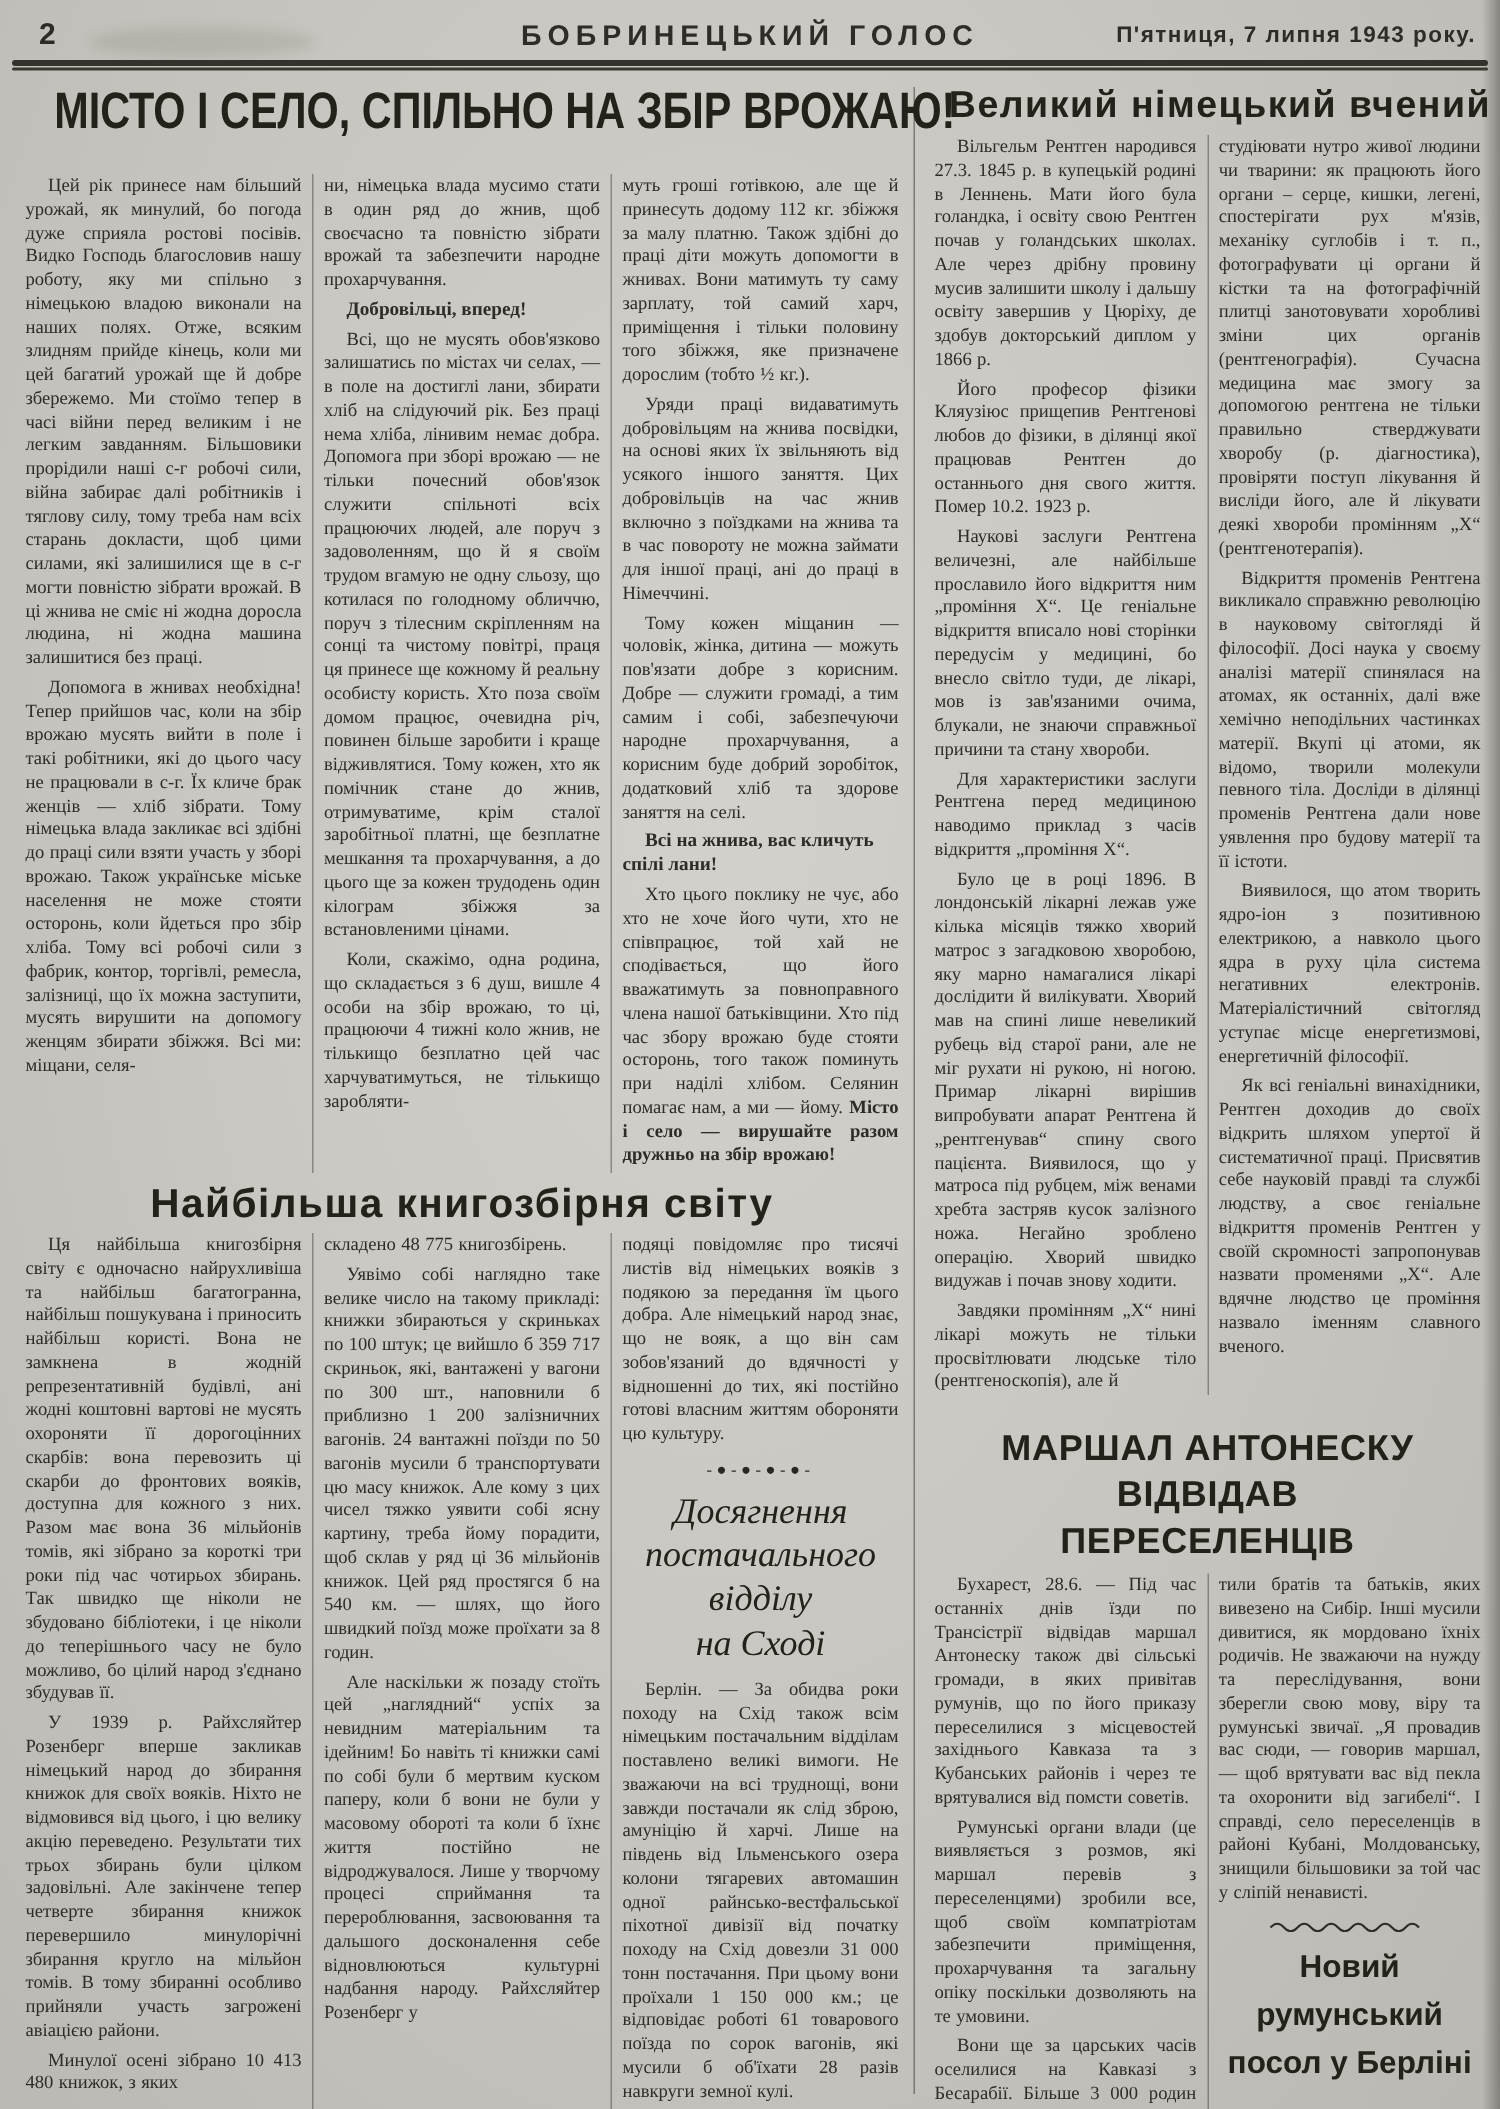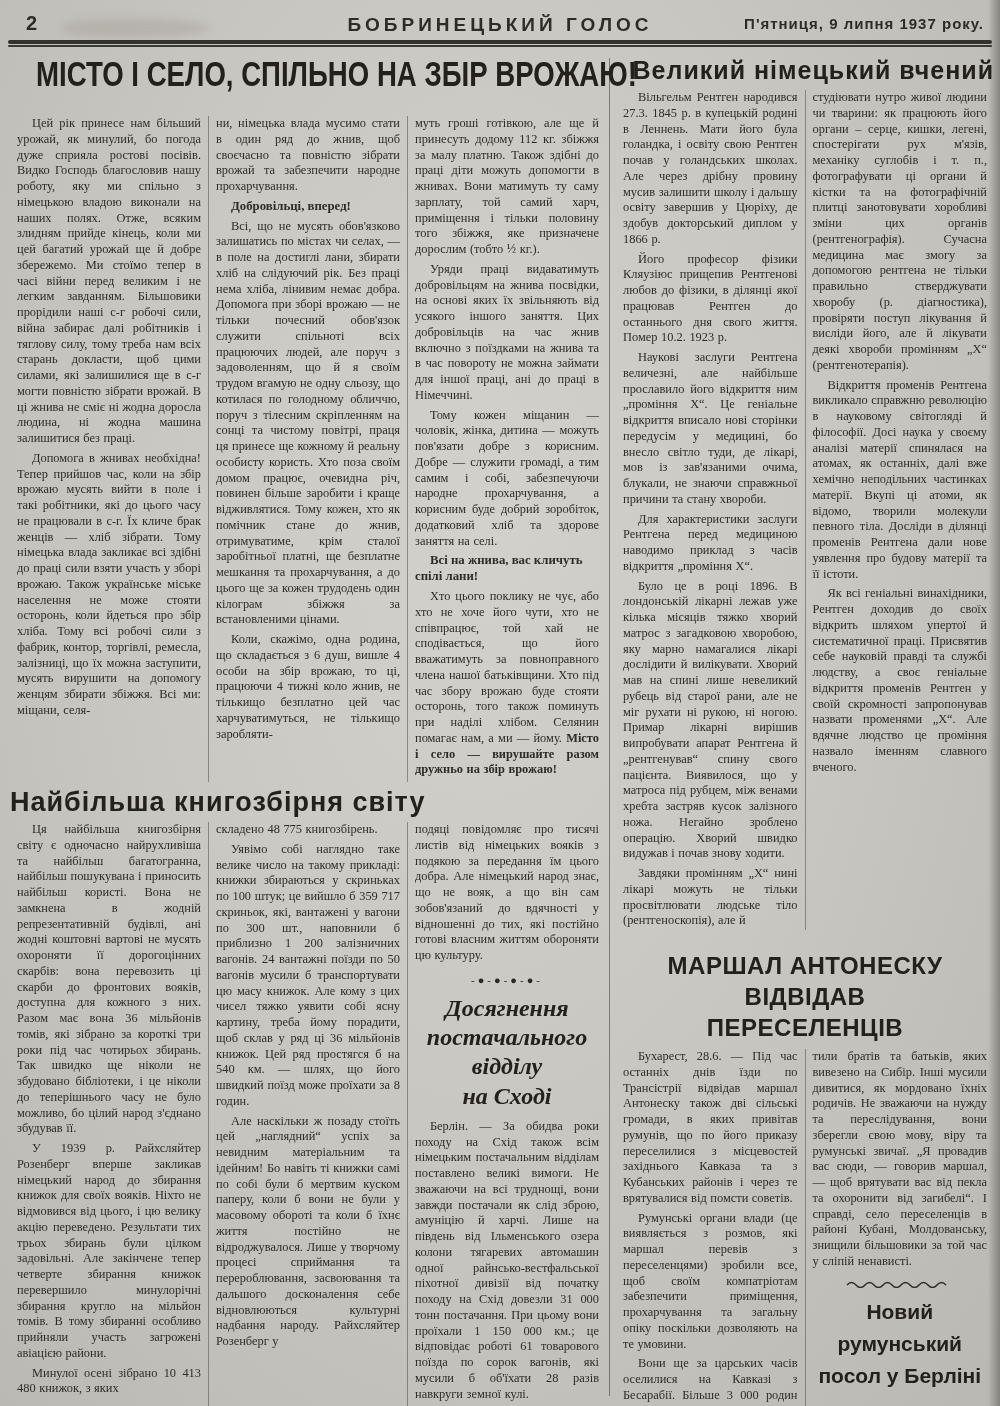--- a/index.html
+++ b/index.html
@@ -35,51 +35,51 @@
     margin-bottom:4px;word-spacing:.5px;color:#2e2c27}
   .bp.cont{text-indent:0}
   .subhead{font-weight:700;font-size:12.8px;line-height:1.25;text-indent:15px;margin:2px 0 4px}
   .boldrun{font-weight:700}
 
   .h-harvest{height:48px;text-align:center;overflow:visible;margin-bottom:16px}
   .h-harvest span{display:inline-block;white-space:nowrap;color:#232119;
     font:800 30px/46px "Liberation Sans",sans-serif;transform:scale(.92,1.14)}
   .harvest-cols{height:666px}
 
-  .h-library{height:40px;text-align:left;color:#232119;
+  .h-library{height:40px;text-align:center;color:#232119;
     font:800 27px/40px "Liberation Sans",sans-serif;letter-spacing:1px}
   .library-cols{height:592px;margin-top:0}
 
   .h-scientist{height:38px;text-align:right;color:#232119;
     font:800 25px/36px "Liberation Sans",sans-serif;letter-spacing:1px}
   .scientist-cols{height:840px}
 
   .h-antonescu{margin-top:20px;text-align:center;color:#232119;
     font:800 24px/31px "Liberation Sans",sans-serif;letter-spacing:.5px}
   .antonescu-cols{height:384px;margin-top:6px}
 
   .orn{ text-align:center;font-size:11px;letter-spacing:3px;margin:10px 0 8px;color:#2a2822}
-  .h-supply{text-align:center;font-style:italic;font-weight:700;color:#232119;
+  .h-supply{text-align:center;font-style:italic;font-weight:400;color:#232119;
     font-family:"Liberation Serif",serif;font-size:24px;line-height:1.22;margin-bottom:8px}
   .h-supply .sline{display:block}
 
   .wavy{display:block;margin:10px auto 8px}
   .h-ambassador{text-align:center;color:#232119;
     font:800 21px/32px "Liberation Sans",sans-serif;margin-bottom:12px}
   .h-ambassador .aline{display:block}
 </style>
 </head>
 <body>
 
 <div class="page">
 
   <div class="masthead">
     <div class="page-num">2</div>
     <div class="mast-title">БОБРИНЕЦЬКИЙ ГОЛОС</div>
-    <div class="mast-date">П'ятниця, 9 липня  1937 року.</div>
+    <div class="mast-date">П'ятниця, 7 липня  1943 року.</div>
     <div class="mast-rule-a"></div>
     <div class="mast-rule-b"></div>
   </div>
 
   <div class="zone-divider"></div>
 
   <div class="left-zone">
 
     <div class="h-harvest">
       <span>МІСТО І СЕЛО, СПІЛЬНО НА ЗБІР ВРОЖАЮ!</span>
@@ -139,20 +139,21 @@
         <p class="bp">Вільгельм Рентген народився 27.3. 1845 р. в купецькій родині в Леннень. Мати його була голандка, і освіту свою Рентген почав у голандських школах. Але через дрібну провину мусив залишити школу і дальшу освіту завершив у Цюріху, де здобув докторський диплом у 1866 р.</p>
         <p class="bp">Його професор фізики Кляузіюс прищепив Рентгенові любов до фізики, в ділянці якої працював Рентген до останнього дня свого життя. Помер 10.2. 1923 р.</p>
         <p class="bp">Наукові заслуги Рентгена величезні, але найбільше прославило його відкриття ним „проміння X“. Це геніальне відкриття вписало нові сторінки передусім у медицині, бо внесло світло туди, де лікарі, мов із зав'язаними очима, блукали, не знаючи справжньої причини та стану хвороби.</p>
         <p class="bp">Для характеристики заслуги Рентгена перед медициною наводимо приклад з часів відкриття „проміння X“.</p>
         <p class="bp">Було це в році 1896. В лондонській лікарні лежав уже кілька місяців тяжко хворий матрос з загадковою хворобою, яку марно намагалися лікарі дослідити й вилікувати. Хворий мав на спині лише невеликий рубець від старої рани, але не міг рухати ні рукою, ні ногою. Примар лікарні вирішив випробувати апарат Рентгена й „рентгенував“ спину свого пацієнта. Виявилося, що у матроса під рубцем, між венами хребта застряв кусок залізного ножа. Негайно зроблено операцію. Хворий швидко видужав і почав знову ходити.</p>
         <p class="bp">Завдяки промінням „X“ нині лікарі можуть не тільки просвітлювати людське тіло (рентгеноскопія), але й</p>
       </div>
       <div class="col">
         <p class="bp cont">студіювати нутро живої людини чи тварини: як працюють його органи – серце, кишки, легені, спостерігати рух м'язів, механіку суглобів і т. п., фотографувати ці органи й кістки та на фотографічній плитці занотовувати хоробливі зміни цих органів (рентгенографія). Сучасна медицина має змогу за допомогою рентгена не тільки правильно стверджувати хворобу (р. діагностика), провіряти поступ лікування й висліди його, але й лікувати деякі хвороби промінням „X“ (рентгенотерапія).</p>
         <p class="bp">Відкриття променів Рентгена викликало справжню революцію в науковому світогляді й філософії. Досі наука у своєму аналізі матерії спинялася на атомах, як останніх, далі вже хемічно неподільних частинках матерії. Вкупі ці атоми, як відомо, творили молекули певного тіла. Досліди в ділянці променів Рентгена дали нове уявлення про будову матерії та її істоти.</p>
+        <p class="bp">Виявилося, що атом творить ядро-іон з позитивною електрикою, а навколо цього ядра в руху ціла система негативних електронів. Матеріалістичний світогляд уступає місце енергетизмові, енергетичній філософії.</p>
         <p class="bp">Як всі геніальні винахідники, Рентген доходив до своїх відкрить шляхом упертої й систематичної праці. Присвятив себе науковій правді та службі людству, а своє геніальне відкриття променів Рентген у своїй скромності запропонував назвати променями „X“. Але вдячне людство це проміння назвало іменням славного вченого.</p>
       </div>
     </div>
 
     <div class="h-antonescu">
       <span>МАРШАЛ АНТОНЕСКУ ВІДВІДАВ</span><br>
       <span>ПЕРЕСЕЛЕНЦІВ</span>
     </div>
     <div class="cols antonescu-cols">
       <div class="col">

